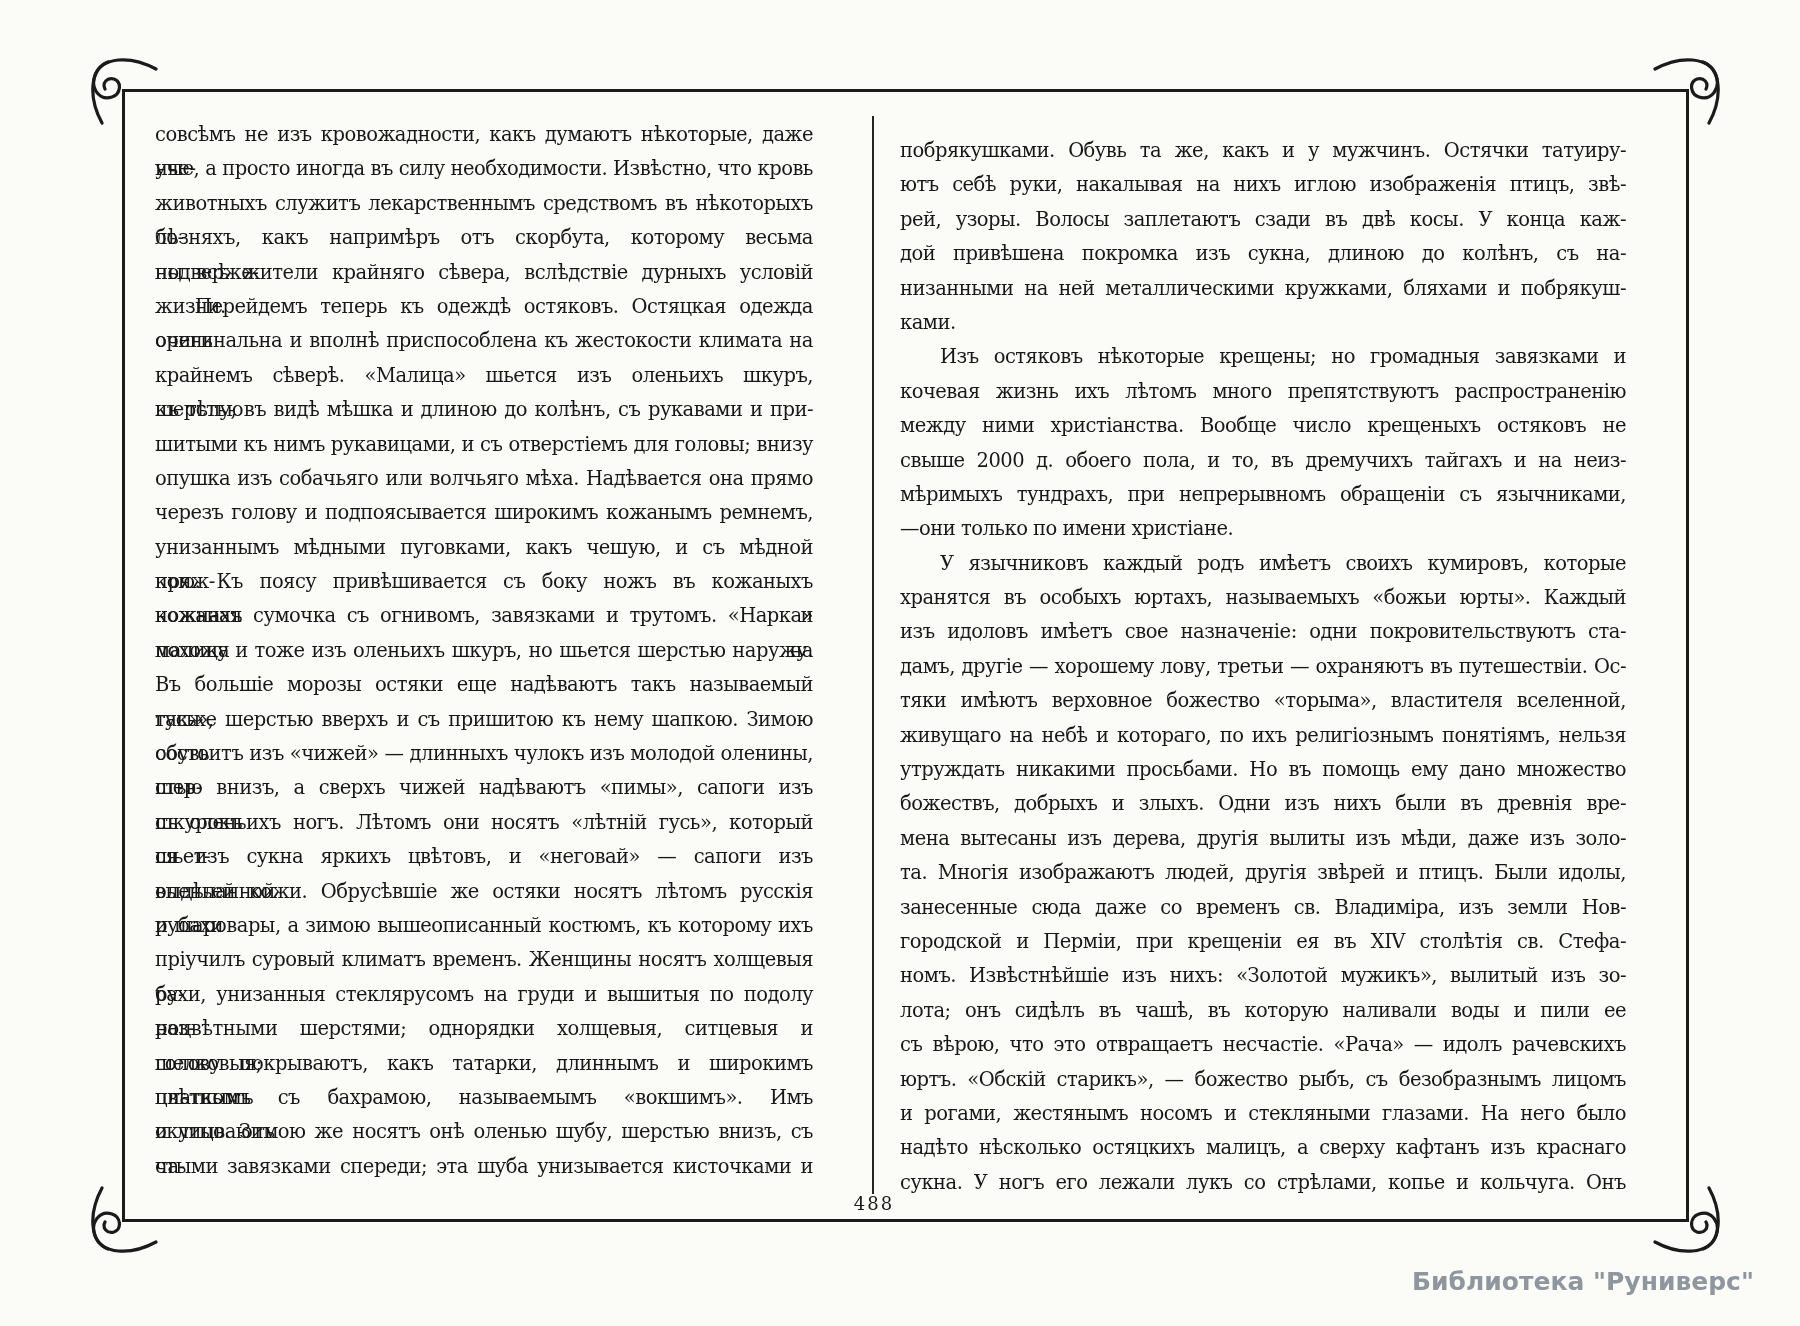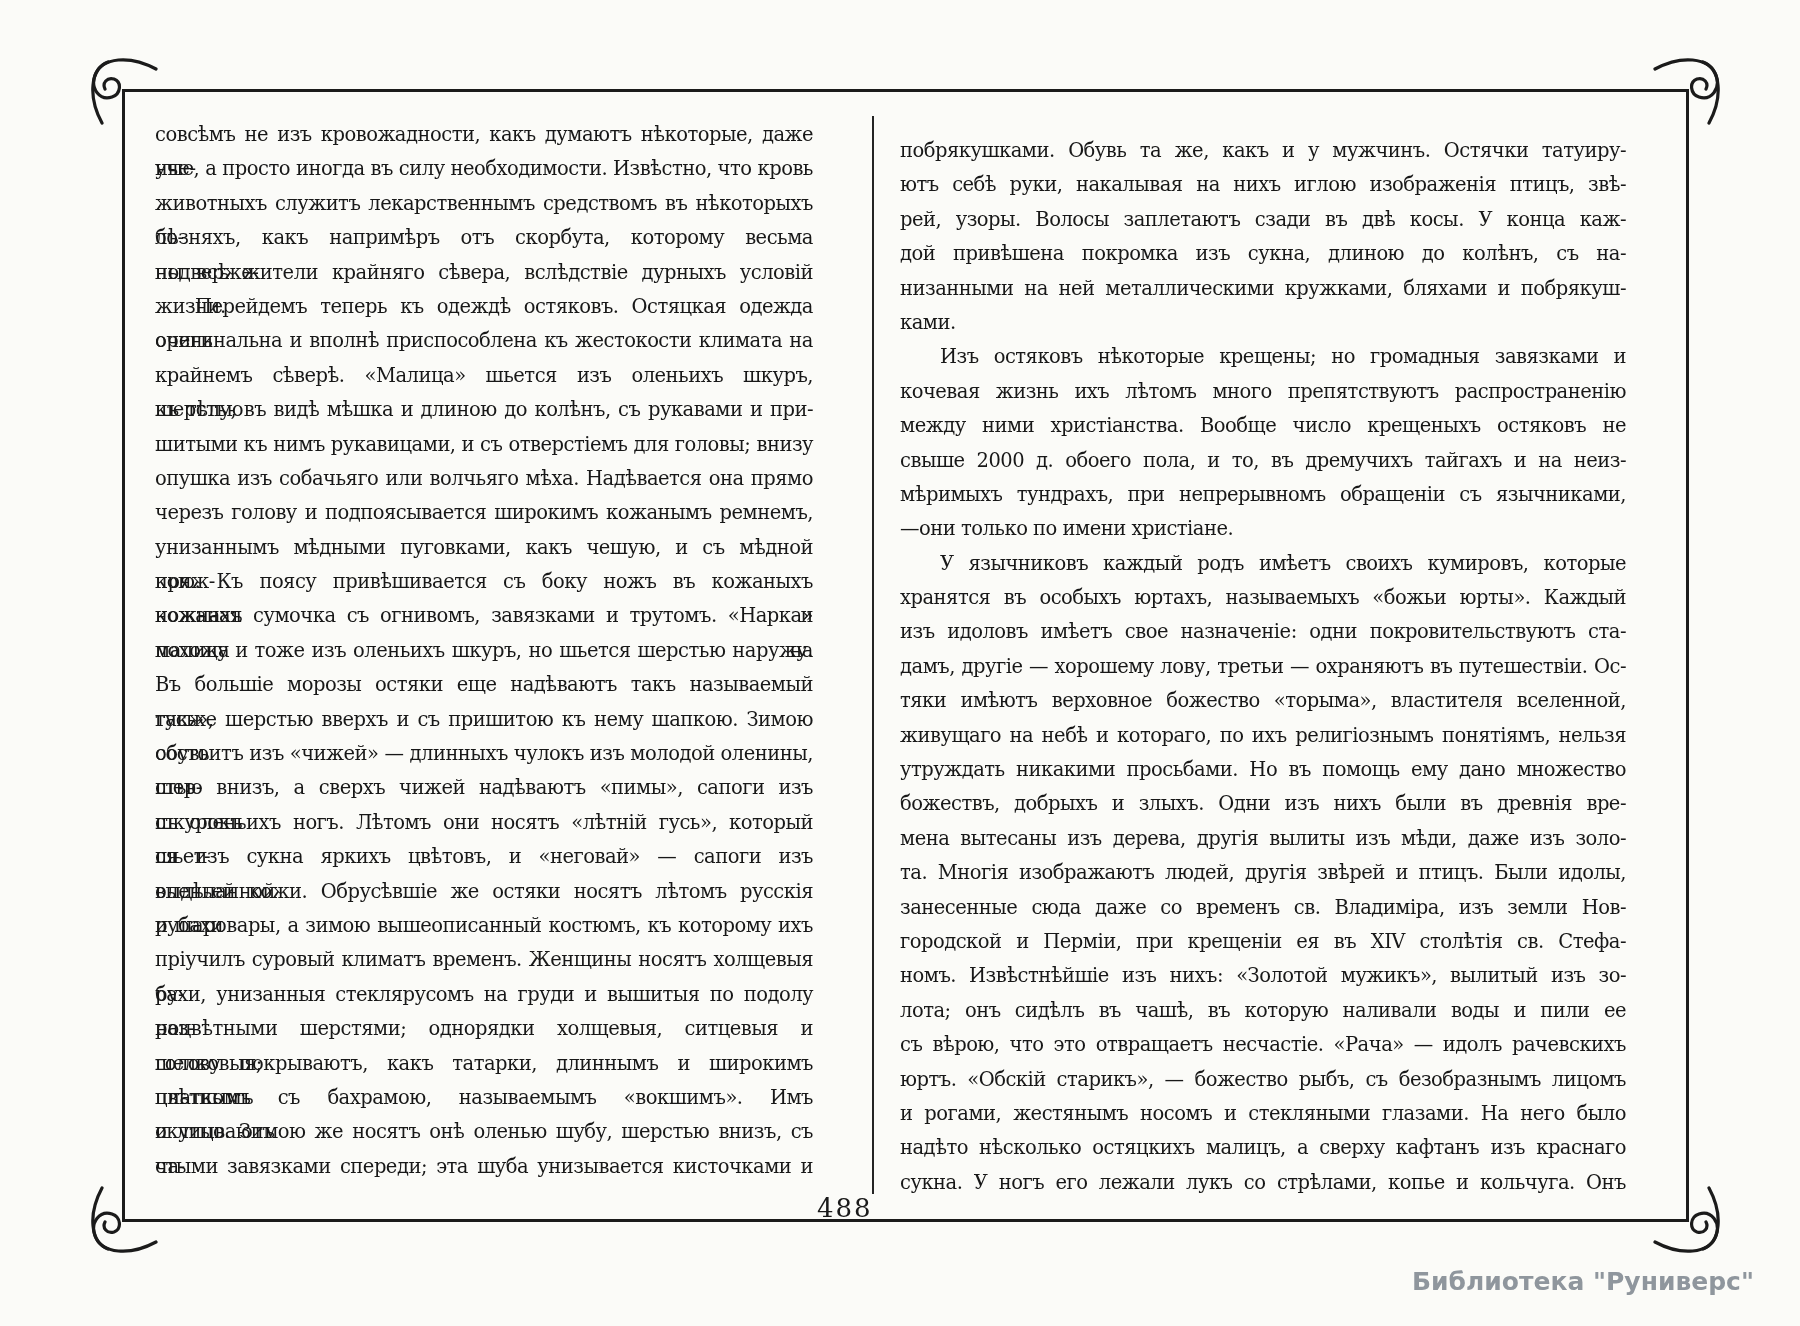--- a/index.html
+++ b/index.html
@@ -43,24 +43,24 @@
     line-height: 34.4px;
     height: 34.4px;
     text-align: justify;
     text-align-last: justify;
     text-justify: inter-word;
   }
   .tline.end { text-align-last: left; }
   .tline.indent { text-indent: 40px; }
   .pagenum {
     position: absolute;
-    left: 817px; top: 1193px;
+    left: 849px; top: 1193px;
     width: 50px;
     text-align: center;
-    font-size: 26px;
+    font-size: 18px;
     letter-spacing: 2px;
     color: #1a1a1a;
   }
   .watermark {
     position: absolute;
     left: 1412px; top: 1267px;
     font-family: "DejaVu Sans", sans-serif;
     font-weight: bold;
     font-size: 25px;
     color: #8f969d;

